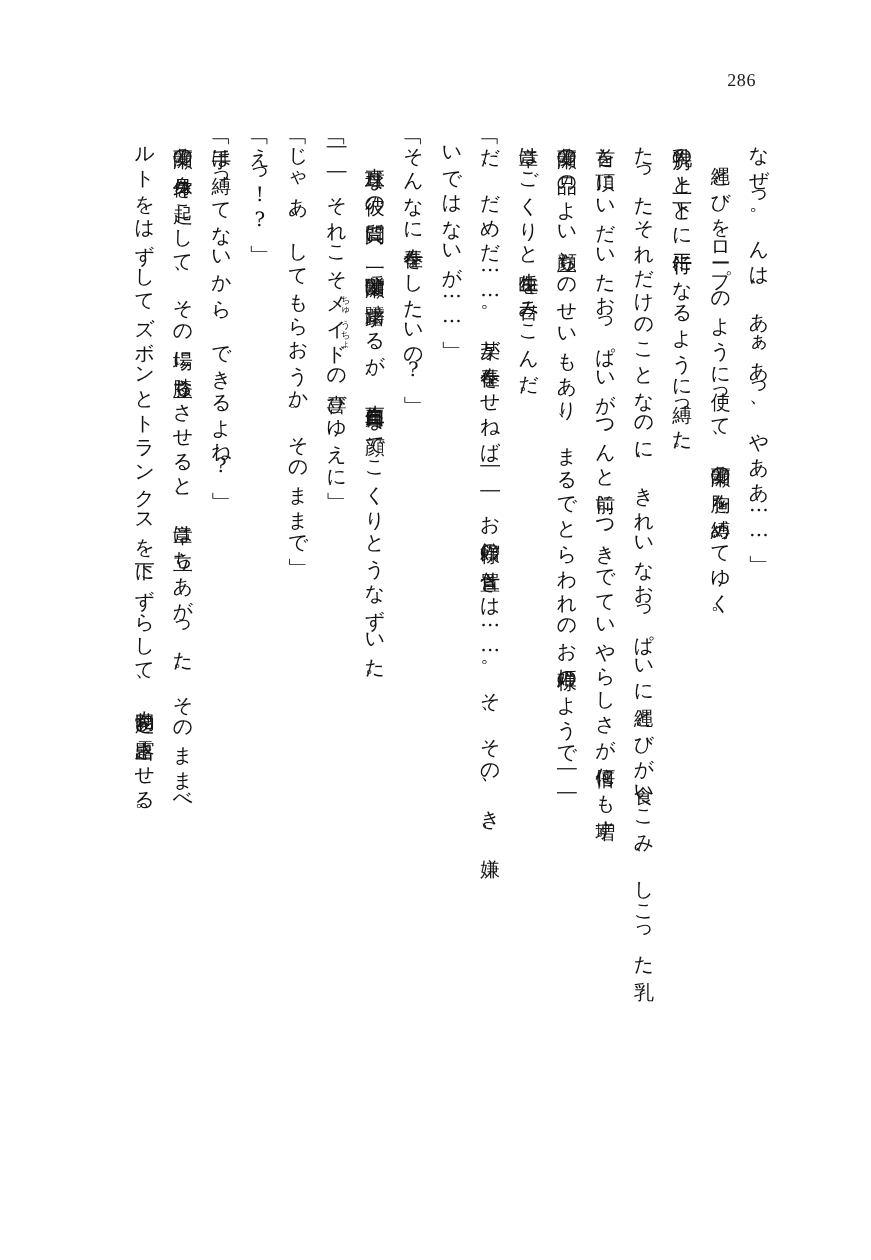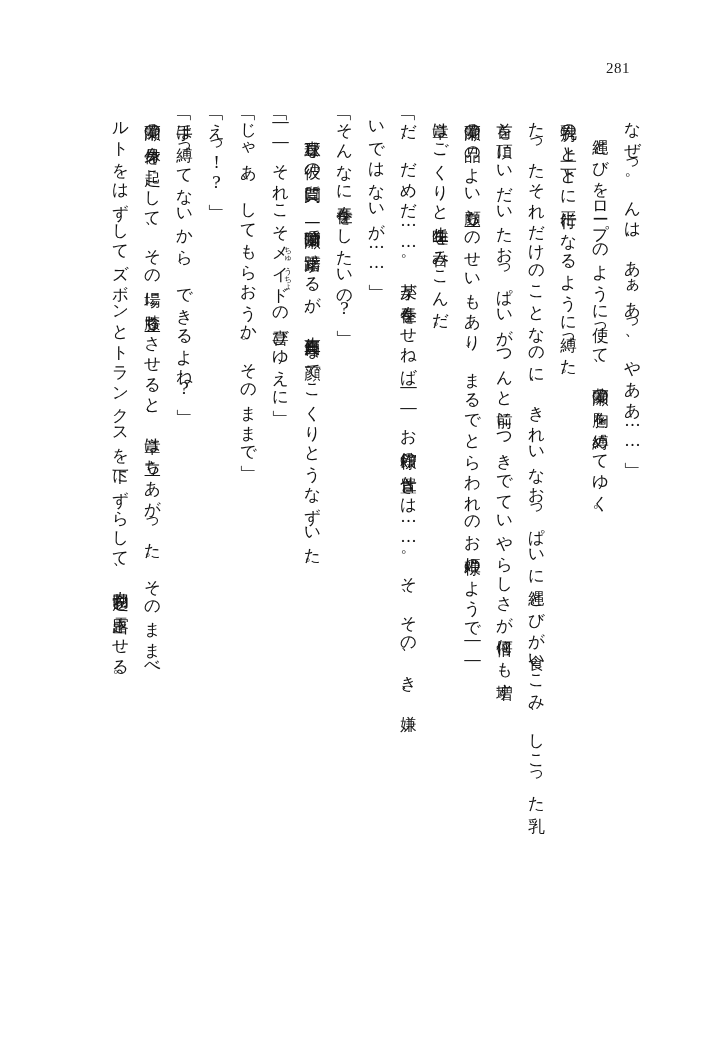--- a/index.html
+++ b/index.html
@@ -72,21 +72,21 @@
     line-height: 9px;
     color: #141414;
     white-space: nowrap;
   }
 </style>
 </head>
 <body>
 
 <div class="page">
 
-  <div class="page-number">281</div>
+  <div class="page-number">286</div>
 
   <div class="text-body">
     <div class="line">なぜっ。んは、あぁあっ、やああ……」</div>
     <div class="line indent">縄とびをロープのように使って、蘭瀬の胸を縛めてゆく。</div>
     <div class="line">乳房の上と下とに平行になるように縛った。</div>
     <div class="line">たったそれだけのことなのに、きれいなおっぱいに縄とびが食いこみ、しこった乳</div>
     <div class="line">首を頂にいだいたおっぱいがつんと前につきでていやらしさが何倍にも増す。</div>
     <div class="line">蘭瀬の品のよい顔立ちのせいもあり、まるでとらわれのお姫様のようで――</div>
     <div class="line">章はごくりと生唾を呑みこんだ。</div>
     <div class="line">「だ、だめだ……。某が奉仕をせねば――お館様の仕置きは……。そ、その、き、嫌</div>

